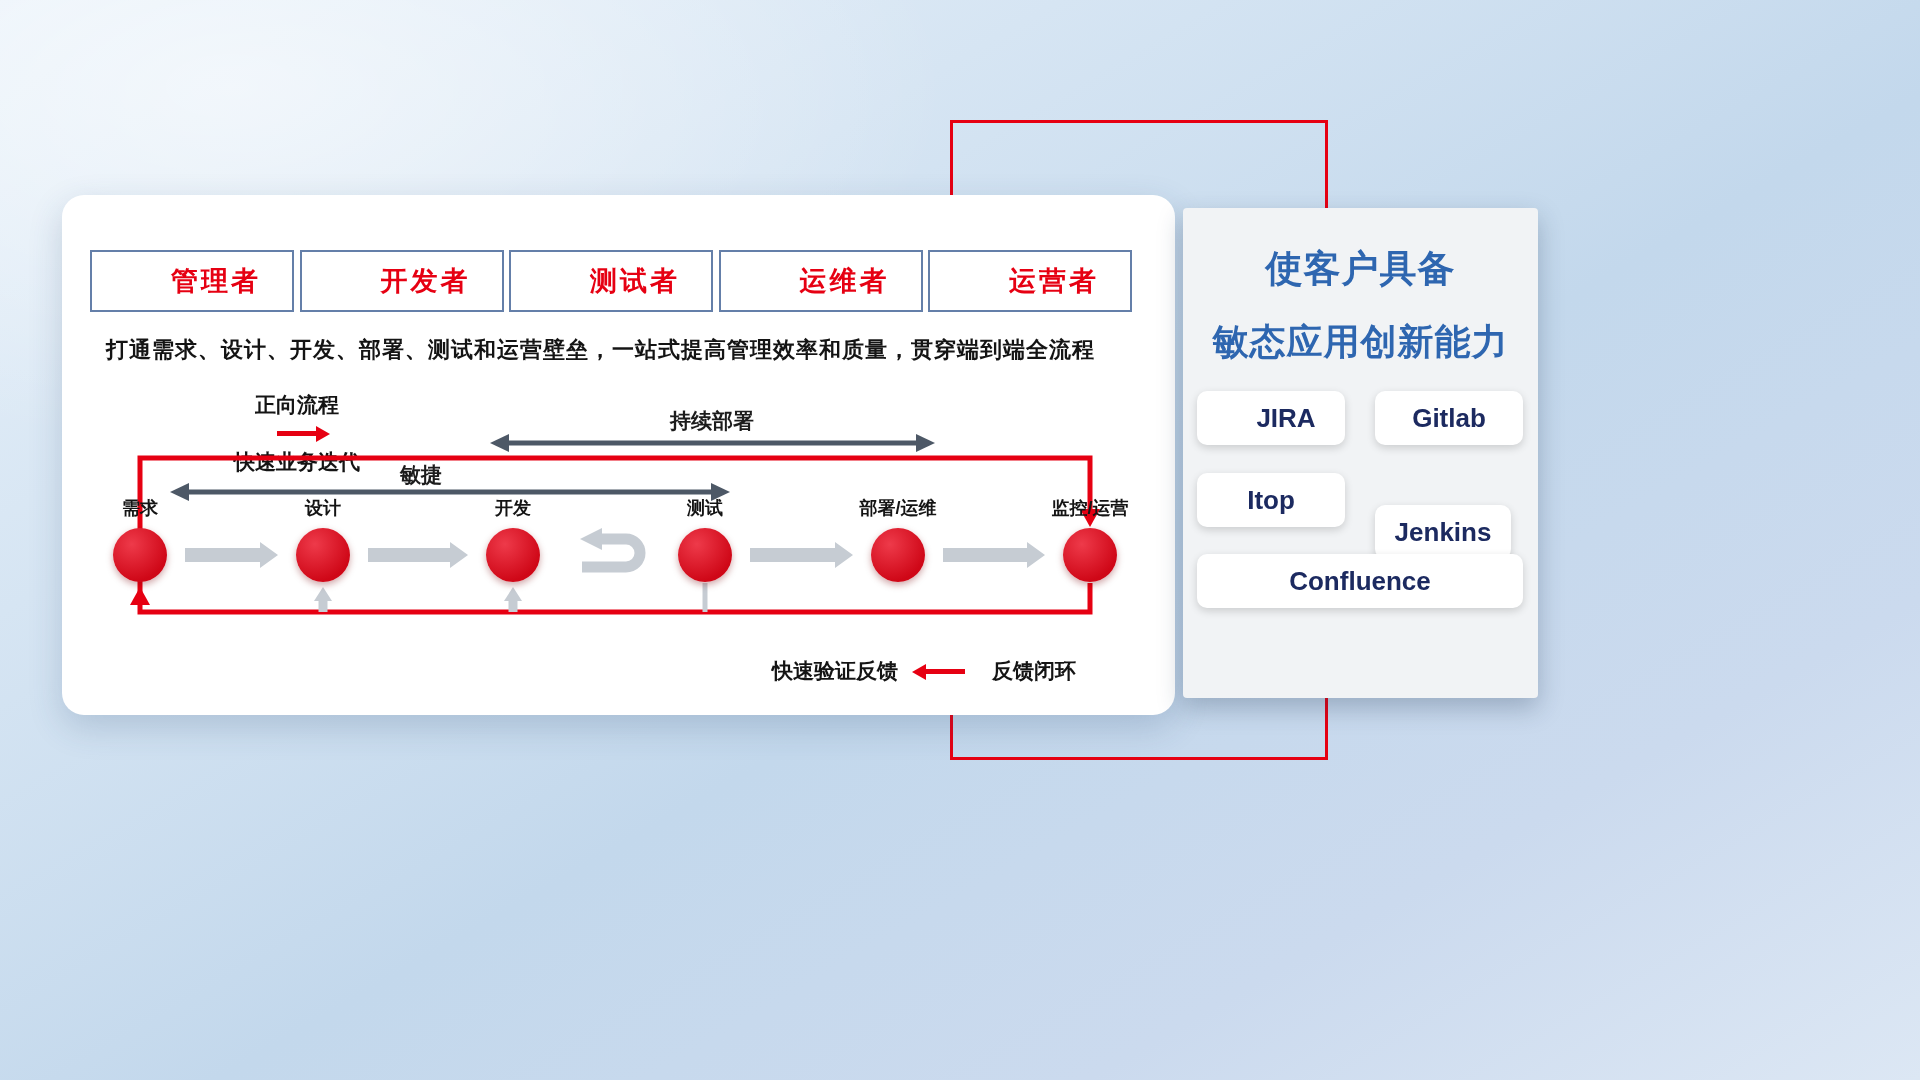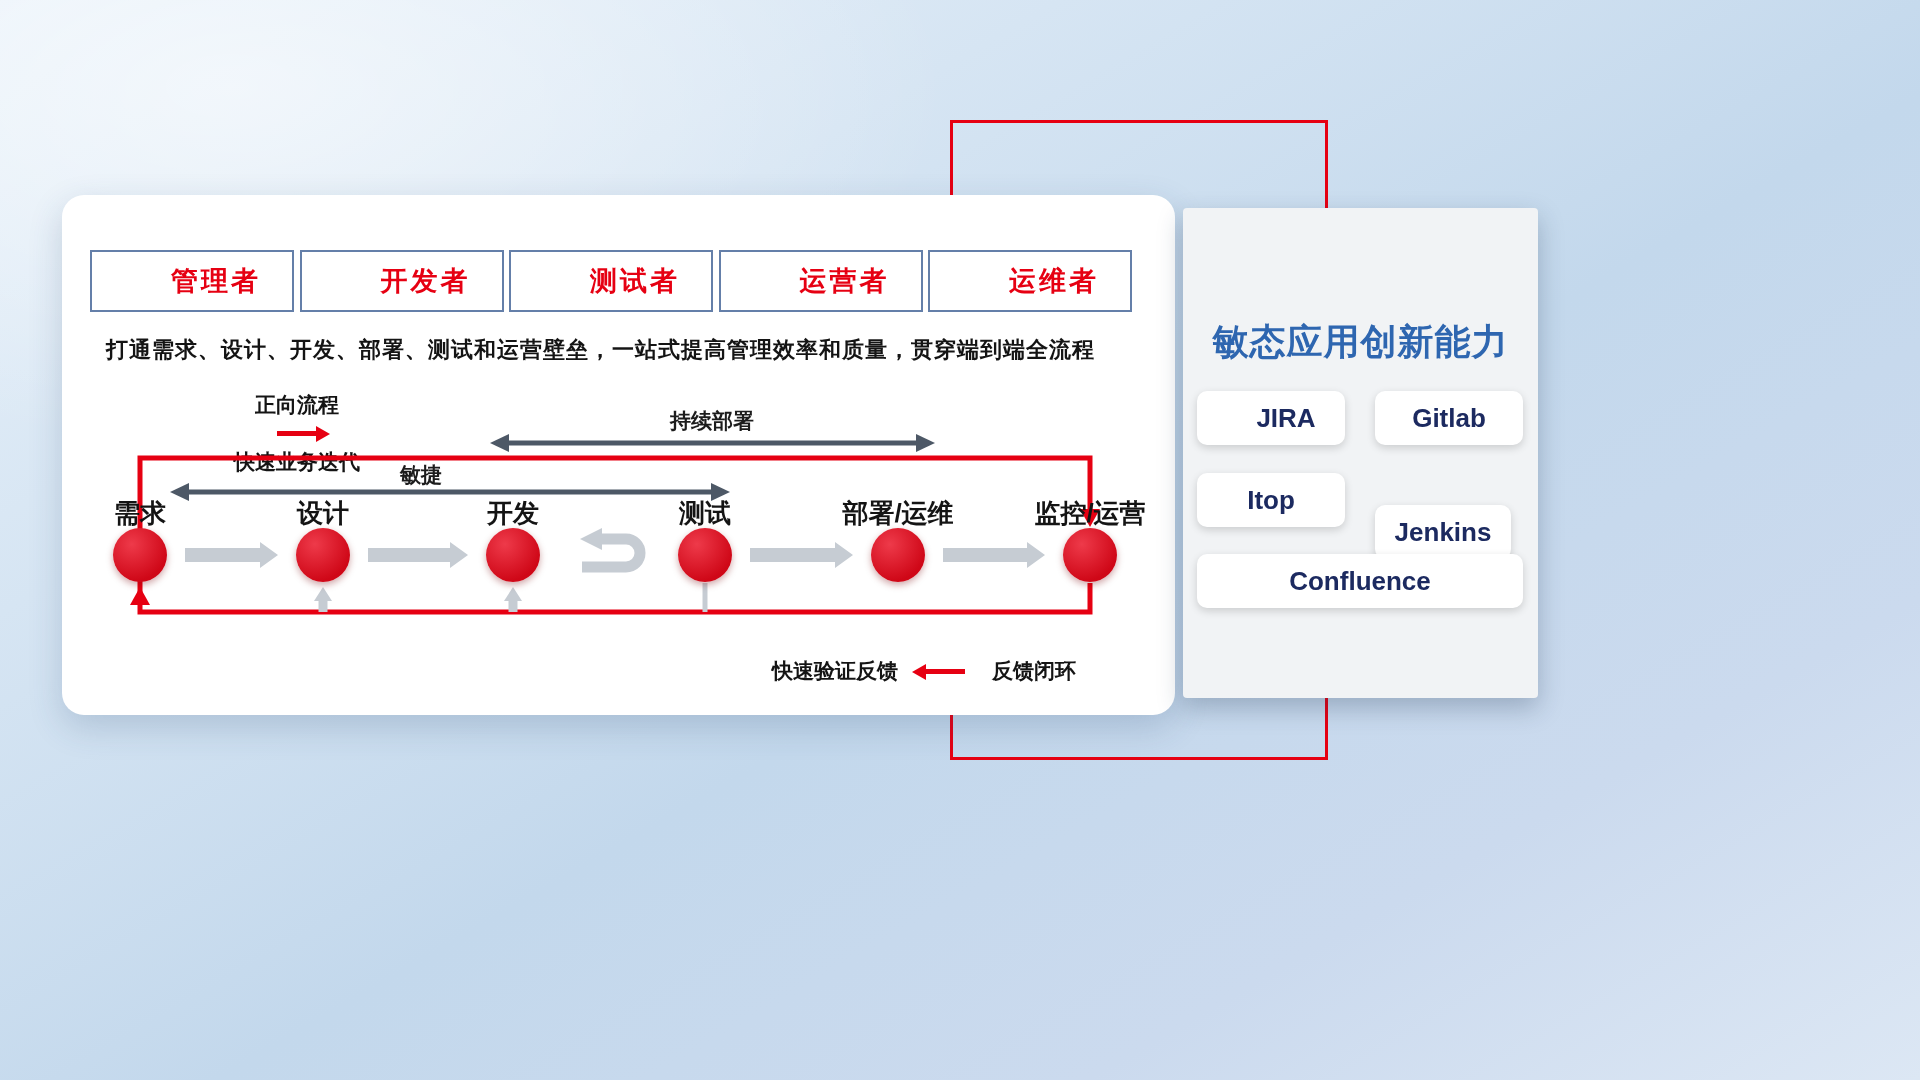--- a/index.html
+++ b/index.html
@@ -73,21 +73,21 @@
     position:absolute; left:570px; top:212px; width:160px; text-align:center;
     font-size:21px; font-weight:bold; color:#1c1c1c;
   }
   .flow-label-agile {
     position:absolute; left:338px; top:266px; width:120px; 
     font-size:21px; font-weight:bold; color:#1c1c1c;
   }
 
   .node-label {
     position:absolute; top:301px; width:140px; text-align:center;
-    font-size:26px; font-weight:bold; color:#141414; white-space:nowrap;
+    font-size:18px; font-weight:bold; color:#141414; white-space:nowrap;
   }
   .node-circle {
     position:absolute; top:333px; width:54px; height:54px; border-radius:50%;
     background:radial-gradient(circle at 35% 30%, #ee3a4a, #cf0717 72%);
     box-shadow:0 3px 7px rgba(120,0,10,.35);
   }
 
   
   .right-panel {
     position:absolute; left:1183px; top:208px; width:355px; height:490px;
@@ -119,22 +119,22 @@
 <div class="stage">
 
   <div class="red-frame"></div>
 
   <div class="main-card">
 
     <div class="persona-row">
       <div class="persona-box">管理者</div>
       <div class="persona-box">开发者</div>
       <div class="persona-box">测试者</div>
+      <div class="persona-box">运维者</div>
       <div class="persona-box">运营者</div>
-      <div class="persona-box">运维者</div>
     </div>
 
     <div class="headline">打通需求、设计、开发、部署、测试和运营壁垒，一站式提高管理效率和质量，贯穿端到端全流程</div>
 
     <div class="legend-forward">
       <span>正向流程</span>
       <span class="arrow-right"></span>
       <span>快速业务迭代</span>
     </div>
 
@@ -186,20 +186,21 @@
 
     <div class="legend-feedback">
       <span>快速验证反馈</span>
       <span class="arrow-left"></span>
       <span>反馈闭环</span>
     </div>
 
   </div>
 
   <div class="right-panel">
+    <div class="panel-title1">使客户具备</div>
     <div class="panel-title2">敏态应用创新能力</div>
 
     <div class="tool-box tool-jira">JIRA</div>
     <div class="tool-box tool-gitlab">Gitlab</div>
     <div class="tool-box tool-itop">Itop</div>
     <div class="tool-box tool-jenkins">Jenkins</div>
     <div class="tool-box tool-confluence">Confluence</div>
   </div>
 
 </div>

